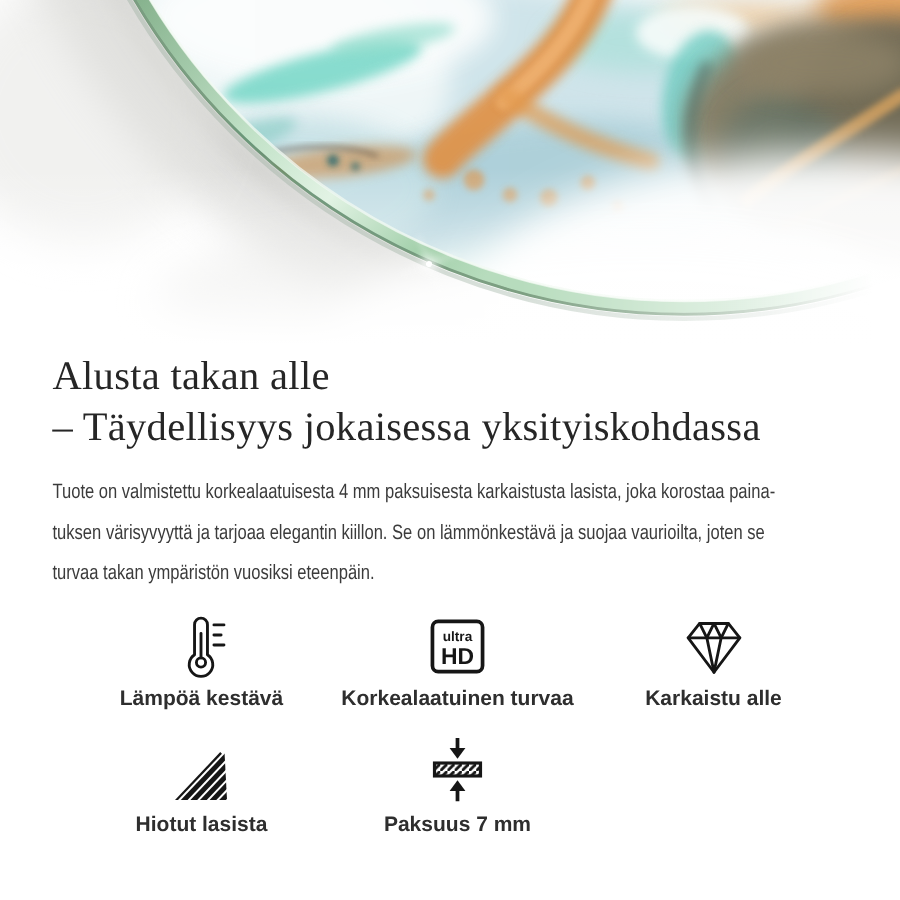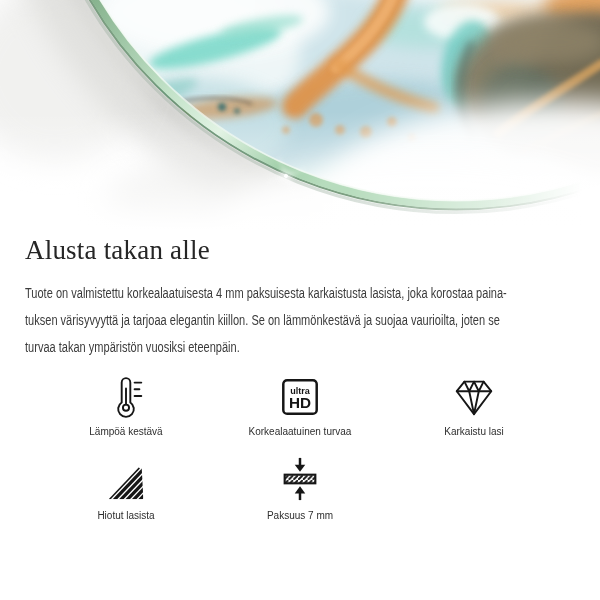--- a/index.html
+++ b/index.html
@@ -1,40 +1,40 @@
 <!DOCTYPE html>
 <html><head>
 <meta charset="utf-8">
 <style>
   html,body{margin:0;padding:0;}
   body{
     width:600px;height:600px;overflow:hidden;background:#ffffff;
     font-family:"Liberation Sans",sans-serif;color:#3b3b3b;
   }
   .hero{width:600px;height:230px;line-height:0;}
-  .content{padding:0 25px;}
+  .content{padding:0 25px;margin-left:10px;}
   .title{
     margin:3px 0 0 0;
     font-family:"Liberation Serif","DejaVu Serif",serif;
     font-weight:400;font-size:27px;line-height:34px;color:#262626;
     letter-spacing:.2px;
   }
   .title-line{display:block;white-space:nowrap;}
   .intro{margin-top:13px;}
   .intro-line{
     white-space:nowrap;font-size:13.8px;line-height:27px;color:#3b3b3b;
     transform:scaleX(.80);transform-origin:left center;
   }
   .features{
     display:grid;grid-template-columns:repeat(3,1fr);
     padding:0 14px;margin-top:11px;row-gap:18px;
   }
   .feature{display:flex;flex-direction:column;align-items:center;}
   .icon-box{height:46px;display:flex;align-items:flex-end;justify-content:center;}
-  .flabel{margin-top:7px;font-size:10px;line-height:13px;color:#2e2e2e;}
+  .flabel{margin-top:7px;font-size:14px;line-height:13px;color:#2e2e2e;font-weight:bold;}
   .badge-top{font:700 9.5px "Liberation Sans",sans-serif;}
   .badge-bottom{font:700 16px "Liberation Sans",sans-serif;}
 </style>
 </head>
 <body>
 
 <div class="page">
 
   <div class="hero">
     <svg width="600" height="230" viewBox="0 0 600 230">
@@ -148,20 +148,21 @@
       <g transform="translate(334,204) rotate(24) scale(0.45)" opacity="0.65">
         <line x1="-50" y1="0" x2="50" y2="0" stroke="#ffffff" stroke-width="2.6" filter="url(#b2)"></line>
         <circle r="4" fill="#ffffff" filter="url(#b4)"></circle>
       </g>
     </svg>
   </div>
 
   <div class="content">
     <h1 class="title">
       <span class="title-line">Alusta takan alle</span>
+      <span class="title-line">– Täydellisyys jokaisessa yksityiskohdassa</span>
     </h1>
 
     <div class="intro">
       <div class="intro-line">Tuote on valmistettu korkealaatuisesta 4 mm paksuisesta karkaistusta lasista, joka korostaa paina-</div>
       <div class="intro-line">tuksen värisyvyyttä ja tarjoaa elegantin kiillon. Se on lämmönkestävä ja suojaa vaurioilta, joten se</div>
       <div class="intro-line">turvaa takan ympäristön vuosiksi eteenpäin.</div>
     </div>
 
     <div class="features">
 
@@ -193,21 +194,21 @@
 
       <div class="feature">
         <div class="icon-box">
           <svg width="46" height="44" viewBox="0 0 44 46" fill="none" stroke="#161616" stroke-width="2" stroke-linecap="round" stroke-linejoin="round">
             <path d="M12,8 H32 L40,18 L22,42 L4,18 Z"></path>
             <path d="M4,18 H40"></path>
             <path d="M12,8 L17,18 L22,8 L27,18 L32,8"></path>
             <path d="M17,18 L22,42 M27,18 L22,42"></path>
           </svg>
         </div>
-        <div class="flabel">Karkaistu lasi</div>
+        <div class="flabel">Karkaistu alle</div>
       </div>
 
       <div class="feature">
         <div class="icon-box">
           <svg width="44" height="42" viewBox="0 0 44 46">
             <defs>
                 <clipPath id="triClip">
                   <path d="M3,43 L41,43 L39,5 Z"></path>
                 </clipPath>
               </defs>

